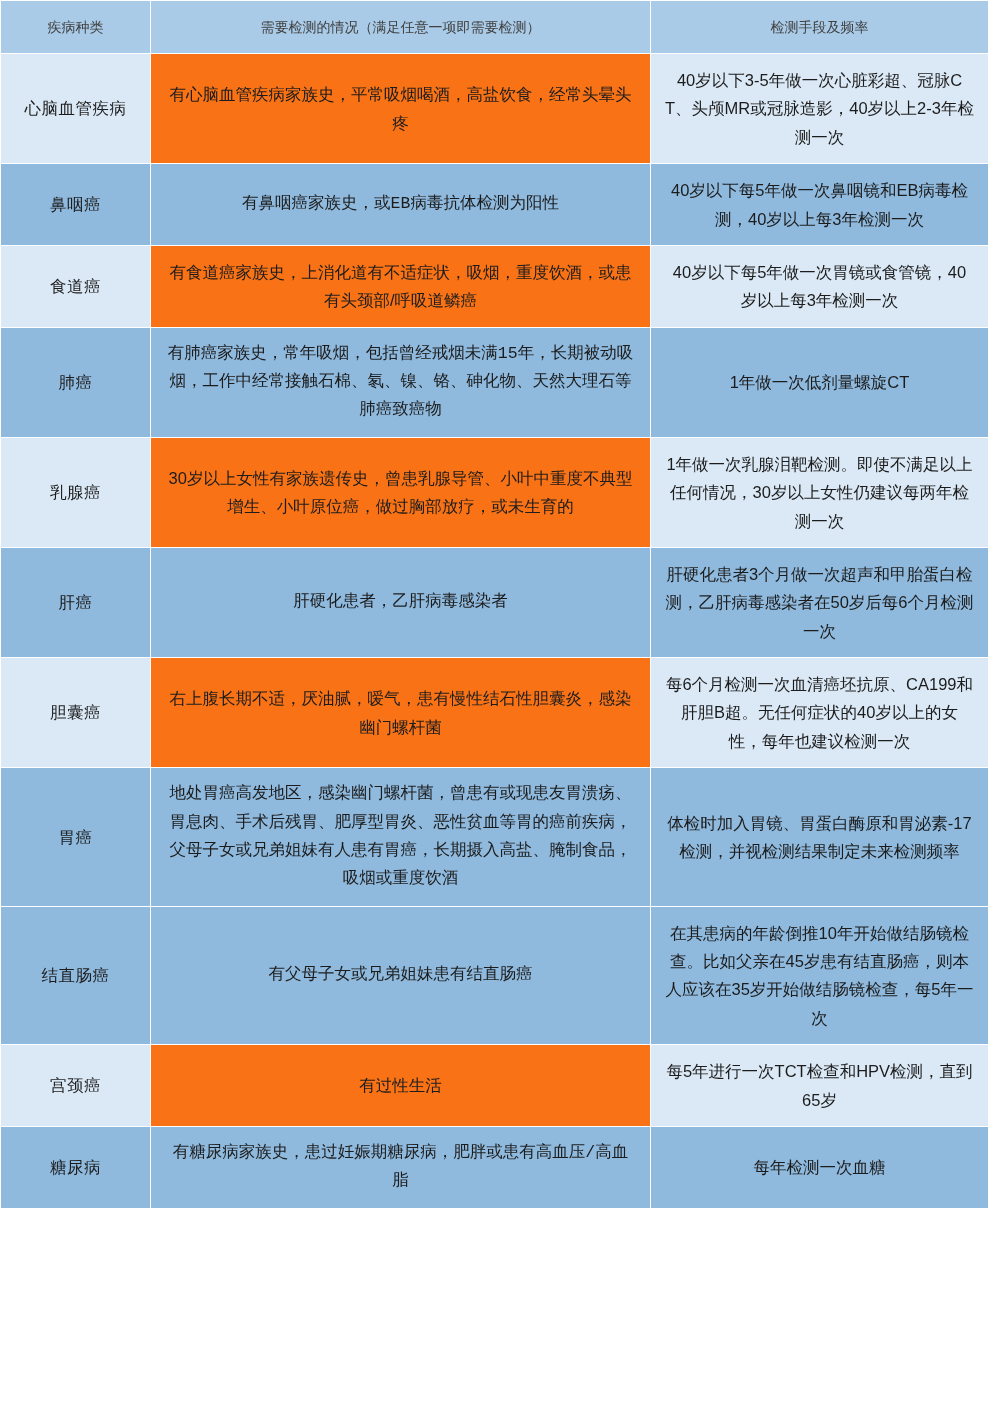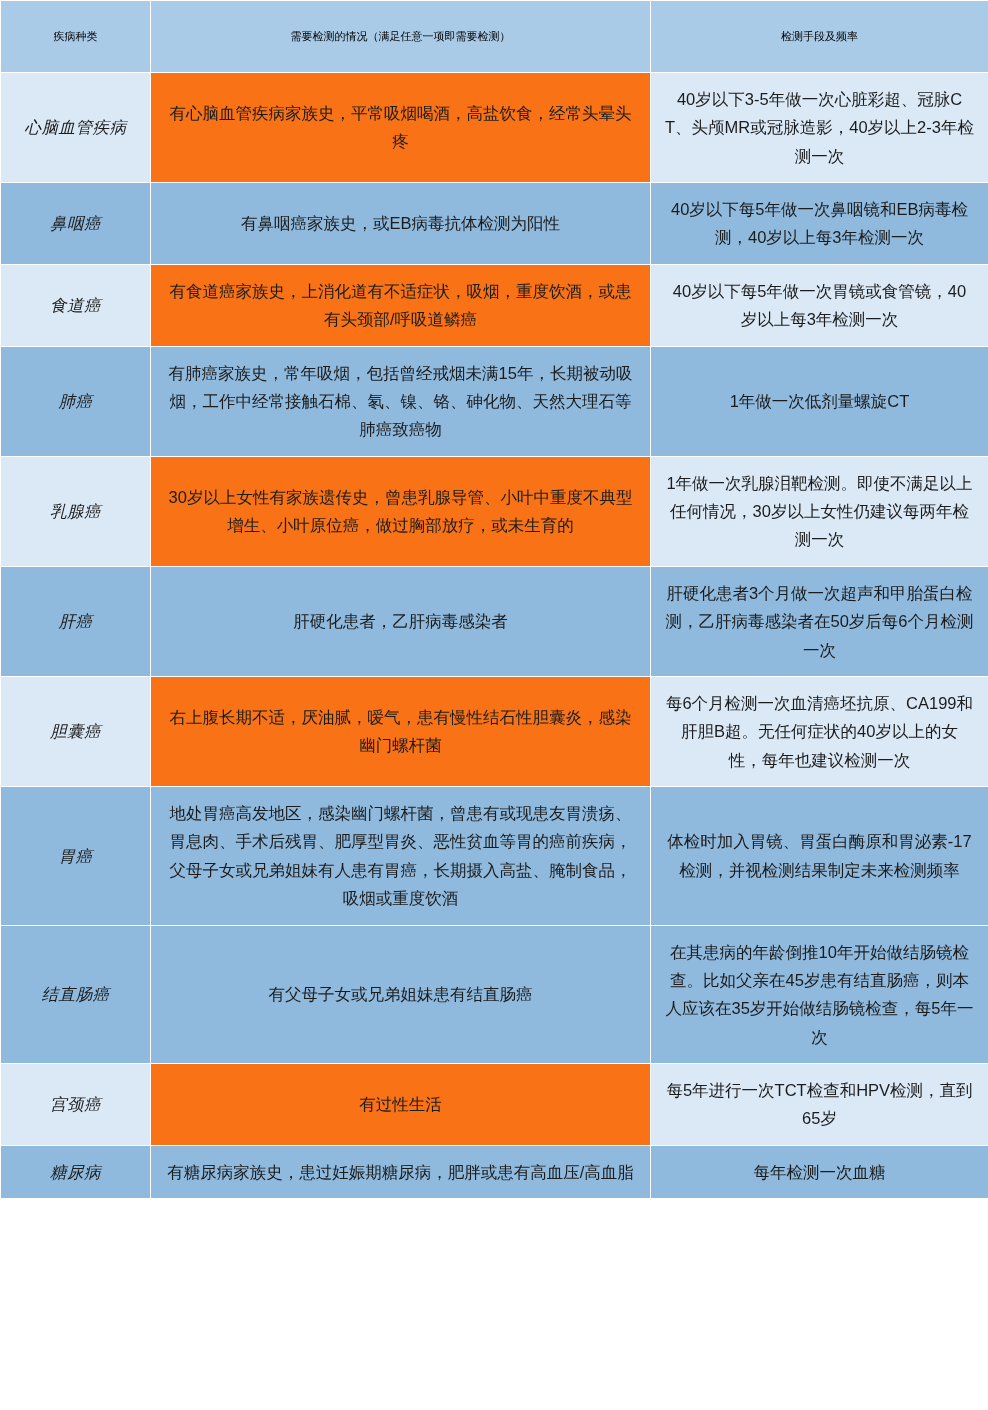--- a/index.html
+++ b/index.html
@@ -33,34 +33,33 @@
     text-align: center;
     padding: 12px 14px;
     font-size: 16.5px;
     line-height: 1.72;
     color: #1c1c1c;
     font-weight: normal;
     word-break: break-all;
   }
   tr.header-row td {
     background: #a9cbe8;
-    font-size: 11px;
-    padding: 26px 10px;
-    color: #000000;
+    font-size: 14px;
+    padding: 14px 10px;
+    color: #404040;
   }
   tr.band-a td { background: #dbe9f6; }
   tr.band-b td { background: #8fbade; }
 
   tr.band-a td.col-cond { background: #f97316; }
-  tr.band-b td.col-cond { background: #8fbade; }
+  tr.band-b td.col-cond { background: #8fbade; font-family: Liberation Mono, monospace; }
 
   td.col-disease {
     font-size: 17px;
     letter-spacing: 0.5px;
-    font-style: italic;
   }
   td.col-cond {
     text-align: center;
   }
   td.col-method {
     text-align: center;
     margin-left: 32px;
   }
   
   td.just {

